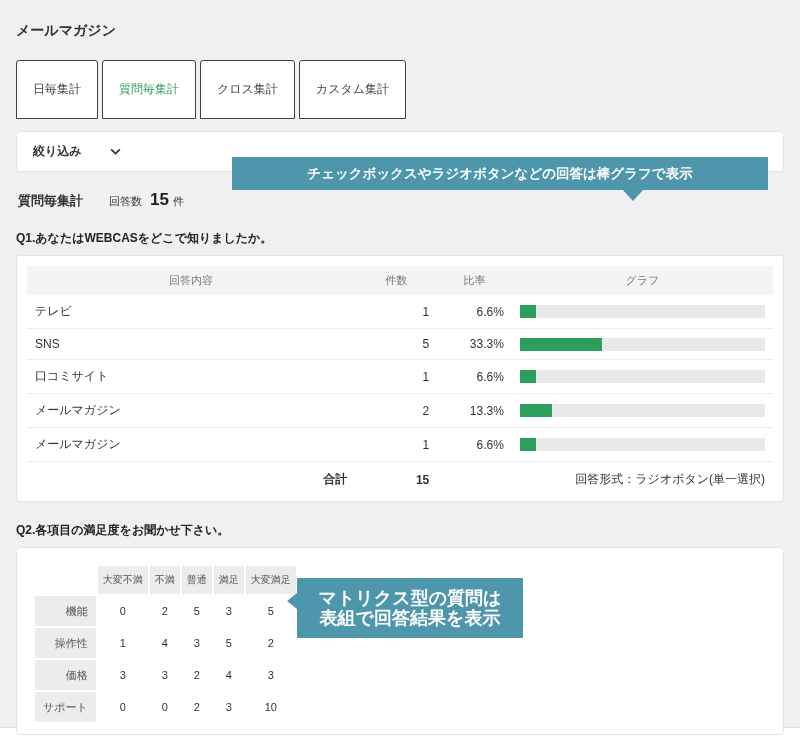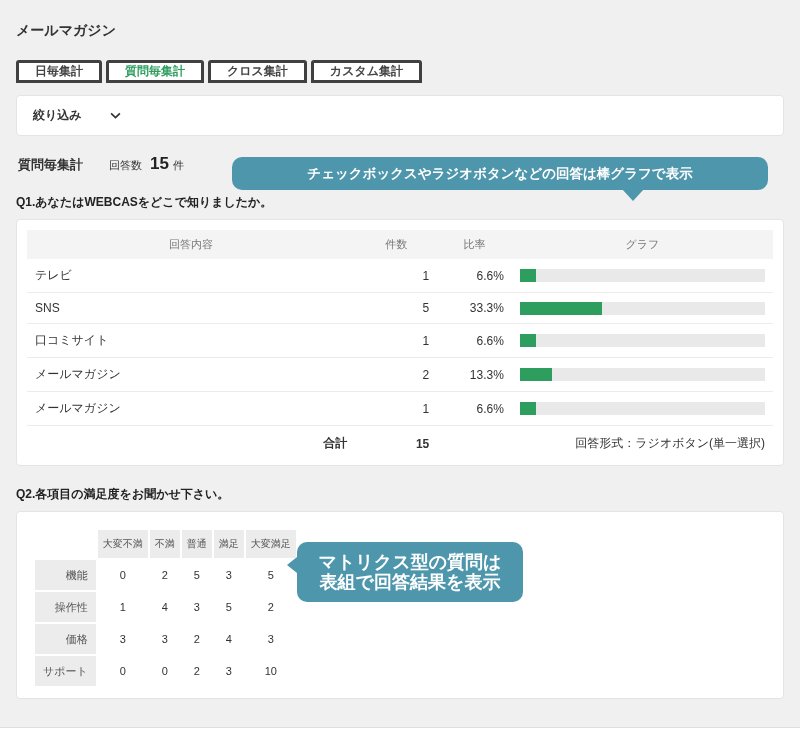--- a/index.html
+++ b/index.html
@@ -10,42 +10,42 @@
   }
   .page {
     position:relative; width:800px; height:728px;
     background:#f0f0f0; padding:16px;
     border-bottom:1px solid #dedede;
   }
   .page-title { font-size:14px; font-weight:bold; color:#333; padding:6px 0 20px; }
 
   .tabs { display:flex; gap:4px; }
   .tab {
-    background:#fff; border:3px solid #404040; border-radius:3px 3px 0 0;
-    padding:0 16px; font-size:12px; font-weight:bold; color:#444; cursor:pointer;
+    background:#fff; border:1px solid #404040; border-radius:3px 3px 0 0;
+    padding:20px 16px; font-size:12px; font-weight:normal; color:#444; cursor:pointer;
   }
   .tab.active { color:var(--accent); }
 
   .filter-card {
     background:#fff; border:1px solid #e4e4e4; border-radius:4px;
     margin-top:12px; padding:11px 16px;
     display:flex; align-items:center; gap:28px; cursor:pointer;
   }
   .filter-label { font-size:12px; font-weight:bold; color:#333; }
   .chevron { width:11px; height:7px; }
 
   .summary-row { display:flex; align-items:baseline; margin-top:18px; padding-left:2px; }
   .summary-title { font-size:13px; font-weight:bold; color:#333; }
   .count-label { font-size:11px; color:#333; margin-left:26px; }
   .count-value { font-size:17px; font-weight:bold; color:#222; margin-left:8px; }
   .count-unit { font-size:11px; color:#333; margin-left:4px; }
 
   .callout {
     position:absolute; background:var(--callout); color:#fff;
-    font-weight:bold; border-radius:10px; z-index:5;
+    font-weight:bold; border-radius:1px; z-index:5;
   }
   .callout-top {
     left:232px; top:157px; width:536px; height:33px;
     display:flex; align-items:center; justify-content:center; font-size:13.5px;
   }
   .arrow-down {
     position:absolute; bottom:-11px; left:390px; width:0; height:0;
     border-left:11px solid transparent; border-right:11px solid transparent;
     border-top:12px solid var(--callout);
   }

